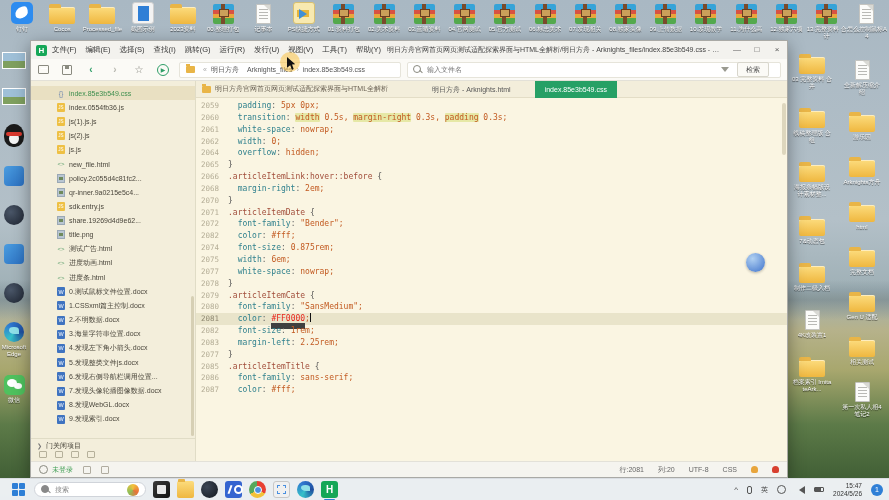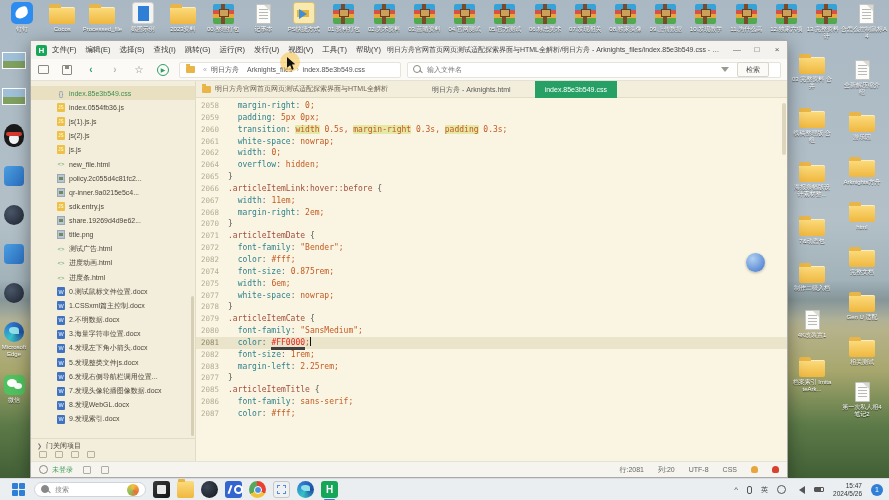--- a/index.html
+++ b/index.html
@@ -111,21 +111,21 @@
   .code-row { height:11.85px; line-height:11.85px; display:flex; white-space:pre; }
   .code-row .ln { width:32px; text-align:right; padding-right:9px; color:#b4ad96; flex:none; font-size:7.5px; }
   .code-row .ct { flex:1; color:#444; }
   .code-row.current { background:#e9e4ca; }
   .code-row.current .ln { color:#8f8870; }
   .tk-prop { color:#2f808d; }
   .tk-pn { color:#666; }
   .tk-val { color:#c25a21; }
   .tk-sel { color:#a14d3a; }
   .tk-br { color:#555; }
-  .tk-red { color:#e8261c; border-bottom:3px solid #404040; }
+  .tk-red { color:#e8261c; border-bottom:6px solid #404040; }
   .tk-occ { background:#e6e8a6; border-radius:1px; }
   .caret { display:inline-block; width:1px; height:9px; background:#111; vertical-align:-1px; }
   .ed-scroll { position:absolute; right:1px; top:22px; width:4px; height:52px; background:#ddd6bd; border-radius:2px; }
   .float-ball { position:absolute; right:22px; top:172px; width:19px; height:19px; border-radius:50%;
     background:radial-gradient(circle at 35% 30%,#a9cdf4,#4a7fd4 75%); opacity:.9; box-shadow:0 1px 3px rgba(0,0,0,.3); }
 
   .statusbar { height:16px; background:#f5f4ef; border-top:1px solid #e3e1d8; display:flex; align-items:center; font-size:7px; color:#666; flex:none; }
   .sb-user { width:9px; height:9px; border:1px solid #8a8a80; border-radius:50%; margin:0 4px 0 8px; }
   .sb-login { color:#3f9e53; }
   .sb-ic { width:8px; height:8px; border:1px solid #b0aca0; border-radius:1px; margin-left:10px; }
@@ -617,29 +617,27 @@
     <div class="editor">
       <div class="tabsrow">
         <div class="projtab">
           <div class="mini-folder"></div>
           <span>明日方舟官网首页网页测试适配探索界面与HTML全解析</span>
         </div>
         <div class="tab">明日方舟 - Arknights.html</div>
         <div class="tab active">index.85e3b549.css</div>
       </div>
       <div class="codewrap">
-          <div class="code-row"><span class="ln">2058</span><span class="ct">  <span class="tk-prop">margin-right</span><span class="tk-pn">:</span><span class="tk-val"> 0;</span></span></div>
           <div class="code-row"><span class="ln">2059</span><span class="ct">  <span class="tk-prop">padding</span><span class="tk-pn">:</span><span class="tk-val"> 5px 0px;</span></span></div>
           <div class="code-row"><span class="ln">2060</span><span class="ct">  <span class="tk-prop">transition</span><span class="tk-pn">:</span><span class="tk-val"> <span class="tk-occ">width</span> 0.5s, <span class="tk-occ">margin-right</span> 0.3s, <span class="tk-occ">padding</span> 0.3s;</span></span></div>
           <div class="code-row"><span class="ln">2061</span><span class="ct">  <span class="tk-prop">white-space</span><span class="tk-pn">:</span><span class="tk-val"> nowrap;</span></span></div>
           <div class="code-row"><span class="ln">2062</span><span class="ct">  <span class="tk-prop">width</span><span class="tk-pn">:</span><span class="tk-val"> 0;</span></span></div>
           <div class="code-row"><span class="ln">2064</span><span class="ct">  <span class="tk-prop">overflow</span><span class="tk-pn">:</span><span class="tk-val"> hidden;</span></span></div>
           <div class="code-row"><span class="ln">2065</span><span class="ct"><span class="tk-br">}</span></span></div>
           <div class="code-row"><span class="ln">2066</span><span class="ct"><span class="tk-sel">.articleItemLink:hover::before </span><span class="tk-br">{</span></span></div>
-          <div class="code-row"><span class="ln">2067</span><span class="ct">  <span class="tk-prop">width</span><span class="tk-pn">:</span><span class="tk-val"> 11em;</span></span></div>
           <div class="code-row"><span class="ln">2068</span><span class="ct">  <span class="tk-prop">margin-right</span><span class="tk-pn">:</span><span class="tk-val"> 2em;</span></span></div>
           <div class="code-row"><span class="ln">2070</span><span class="ct"><span class="tk-br">}</span></span></div>
           <div class="code-row"><span class="ln">2071</span><span class="ct"><span class="tk-sel">.articleItemDate </span><span class="tk-br">{</span></span></div>
           <div class="code-row"><span class="ln">2072</span><span class="ct">  <span class="tk-prop">font-family</span><span class="tk-pn">:</span><span class="tk-val"> "Bender";</span></span></div>
           <div class="code-row"><span class="ln">2082</span><span class="ct">  <span class="tk-prop">color</span><span class="tk-pn">:</span><span class="tk-val"> #fff;</span></span></div>
           <div class="code-row"><span class="ln">2074</span><span class="ct">  <span class="tk-prop">font-size</span><span class="tk-pn">:</span><span class="tk-val"> 0.875rem;</span></span></div>
           <div class="code-row"><span class="ln">2075</span><span class="ct">  <span class="tk-prop">width</span><span class="tk-pn">:</span><span class="tk-val"> 6em;</span></span></div>
           <div class="code-row"><span class="ln">2077</span><span class="ct">  <span class="tk-prop">white-space</span><span class="tk-pn">:</span><span class="tk-val"> nowrap;</span></span></div>
           <div class="code-row"><span class="ln">2078</span><span class="ct"><span class="tk-br">}</span></span></div>
           <div class="code-row"><span class="ln">2079</span><span class="ct"><span class="tk-sel">.articleItemCate </span><span class="tk-br">{</span></span></div>

